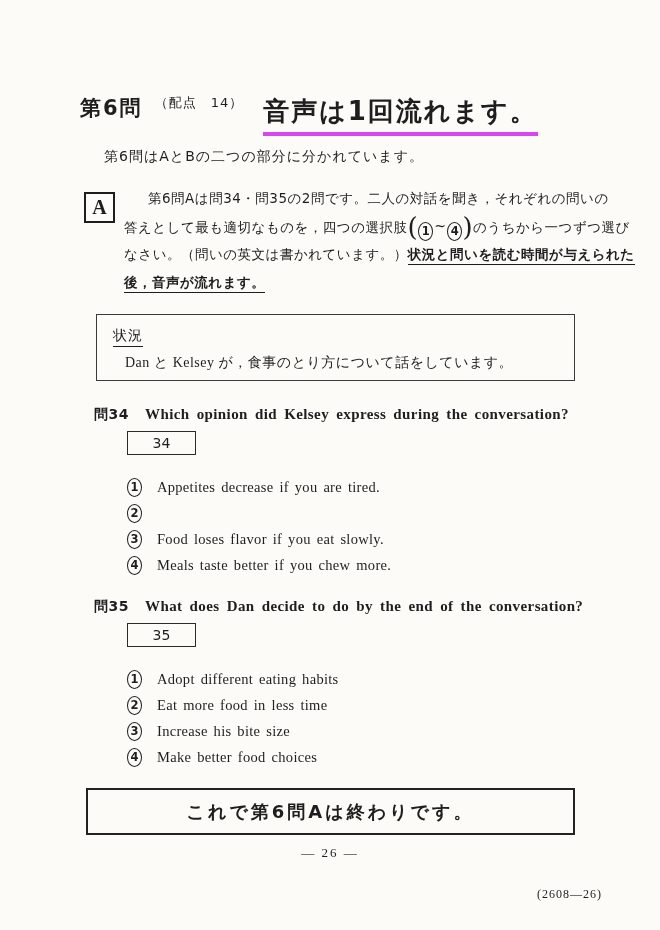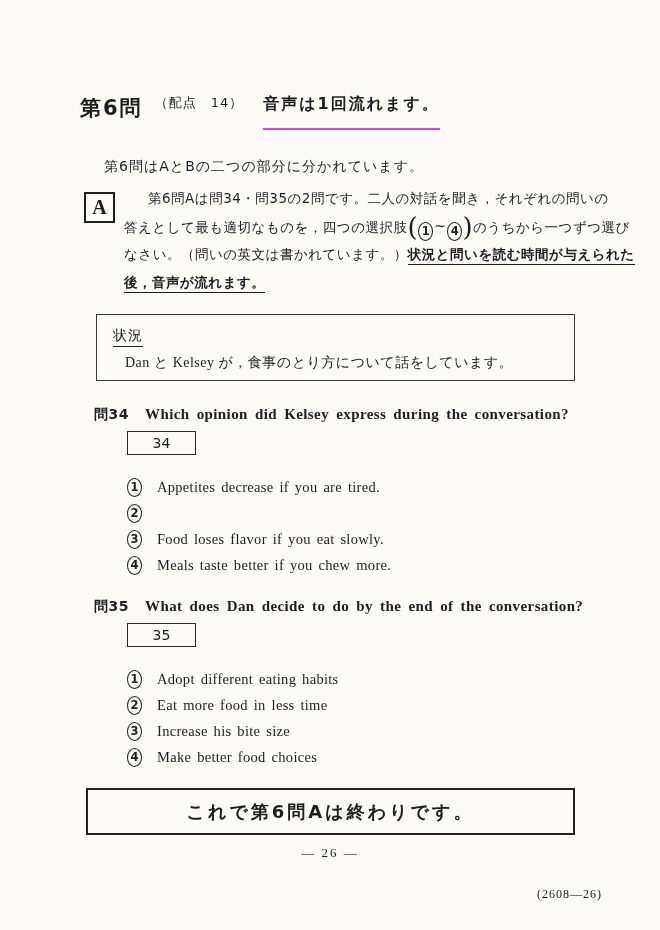--- a/index.html
+++ b/index.html
@@ -8,24 +8,24 @@
     position:relative; width:660px; height:930px;
     background:#fcfbf8; color:#1e1e1e; overflow:hidden;
     font-family:"DejaVu Sans", sans-serif;
     margin:0 auto;
   }
   
   .header { position:absolute; left:80px; top:94px; display:flex; align-items:flex-start; white-space:nowrap; }
   .sec-title { font-size:21px; font-weight:bold; letter-spacing:2px; }
   .points { font-size:13px; margin-left:12px; letter-spacing:1px; }
   .audio-notice {
-    font-size:16px; font-weight:bold; margin-left:20px; letter-spacing:2px;
-    border-bottom:2px solid #d946ef; padding-bottom:13px;
+    font-size:26px; font-weight:bold; margin-left:20px; letter-spacing:2px;
+    border-bottom:4px solid #d946ef; padding-bottom:3px;
   }
-  .split-note { position:absolute; left:104px; top:158px; font-size:14px; letter-spacing:1px; }
+  .split-note { position:absolute; left:104px; top:148px; font-size:14px; letter-spacing:1px; }
 
   
   .a-box {
     position:absolute; left:84px; top:192px; width:31px; height:31px;
     border:2px solid #1e1e1e;
     display:flex; align-items:center; justify-content:center;
     font-family:"Liberation Serif", serif; font-weight:bold; font-size:20px;
   }
   .instr { position:absolute; left:124px; top:184px; width:462px; font-size:13.5px; letter-spacing:0.5px; }
   .instr-line { height:28px; line-height:28px; white-space:nowrap; }

